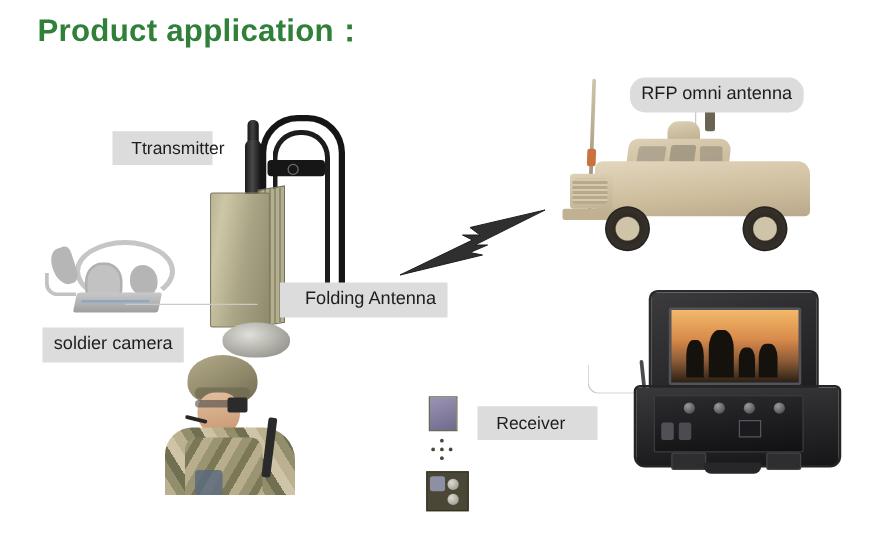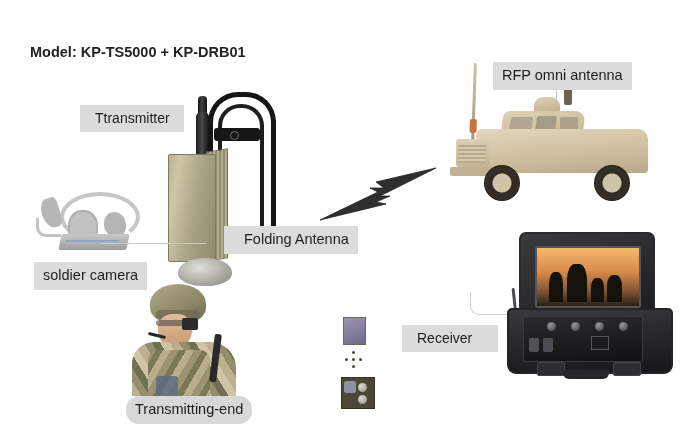--- a/index.html
+++ b/index.html
@@ -205,21 +205,21 @@
     border:1px solid #444448;}
   .case .latchR{left:110px;}
   .case .ant{position:absolute;left:10px;top:56px;width:3px;height:28px;background:#4a4a50;border-radius:2px;transform:rotate(-6deg);}
   .case .hndl{position:absolute;left:60px;top:138px;width:46px;height:9px;background:#27272a;border-radius:0 0 6px 6px;}
 </style>
 </head>
 <body>
 
 <div id="stage">
 
-  <div class="subtitle">Model: KP-TS5000 + KP-DRB01</div>
+  <div class="title" style="color: rgb(49, 128, 58);">Product application：</div>
 
   <div class="ant-loop"></div>
   <div class="ant-loop2"></div>
   <div class="ant-strap"></div>
 
   <div class="tx-cable2"></div>
   <div class="tx-cable"></div>
 
   <div class="tx-side"></div>
   <div class="tx-body">
@@ -306,30 +306,29 @@
     <div class="knob k3"></div>
     <div class="knob k4"></div>
     <div class="port"></div>
     <div class="port2"></div>
     <div class="disp"></div>
     <div class="latchL"></div>
     <div class="latchL latchR"></div>
     <div class="hndl"></div>
   </div>
 
-  <div class="lbl two" style="left:80px;top:105px;width:104px;">
+  <div class="lbl two" style="left:90px;top:105px;width:80px;">
     <span class="l1">Ttransmitter</span>
   </div>
 
   <div class="lbl" style="left:224px;top:226px;padding-left:20px;">Folding Antenna</div>
 
   <div class="lbl" style="left:34px;top:262px;text-align:center;">soldier camera</div>
 
-  <div class="lbl round" style="left:126px;top:396px;">Transmitting-end</div>
-
-  <div class="lbl" style="left:493px;top:62px;">RFP omni antenna</div>
-
-
-  <div class="lbl two" style="left:382px;top:325px;width:96px;margin-left:20px;">
+
+  <div class="lbl" style="left:504px;top:62px;border-radius:12px;">RFP omni antenna</div>
+
+
+  <div class="lbl two" style="left:382px;top:325px;width:96px;">
     <span class="l1">Receiver</span>
   </div>
 
 </div>
 
 </body></html>

